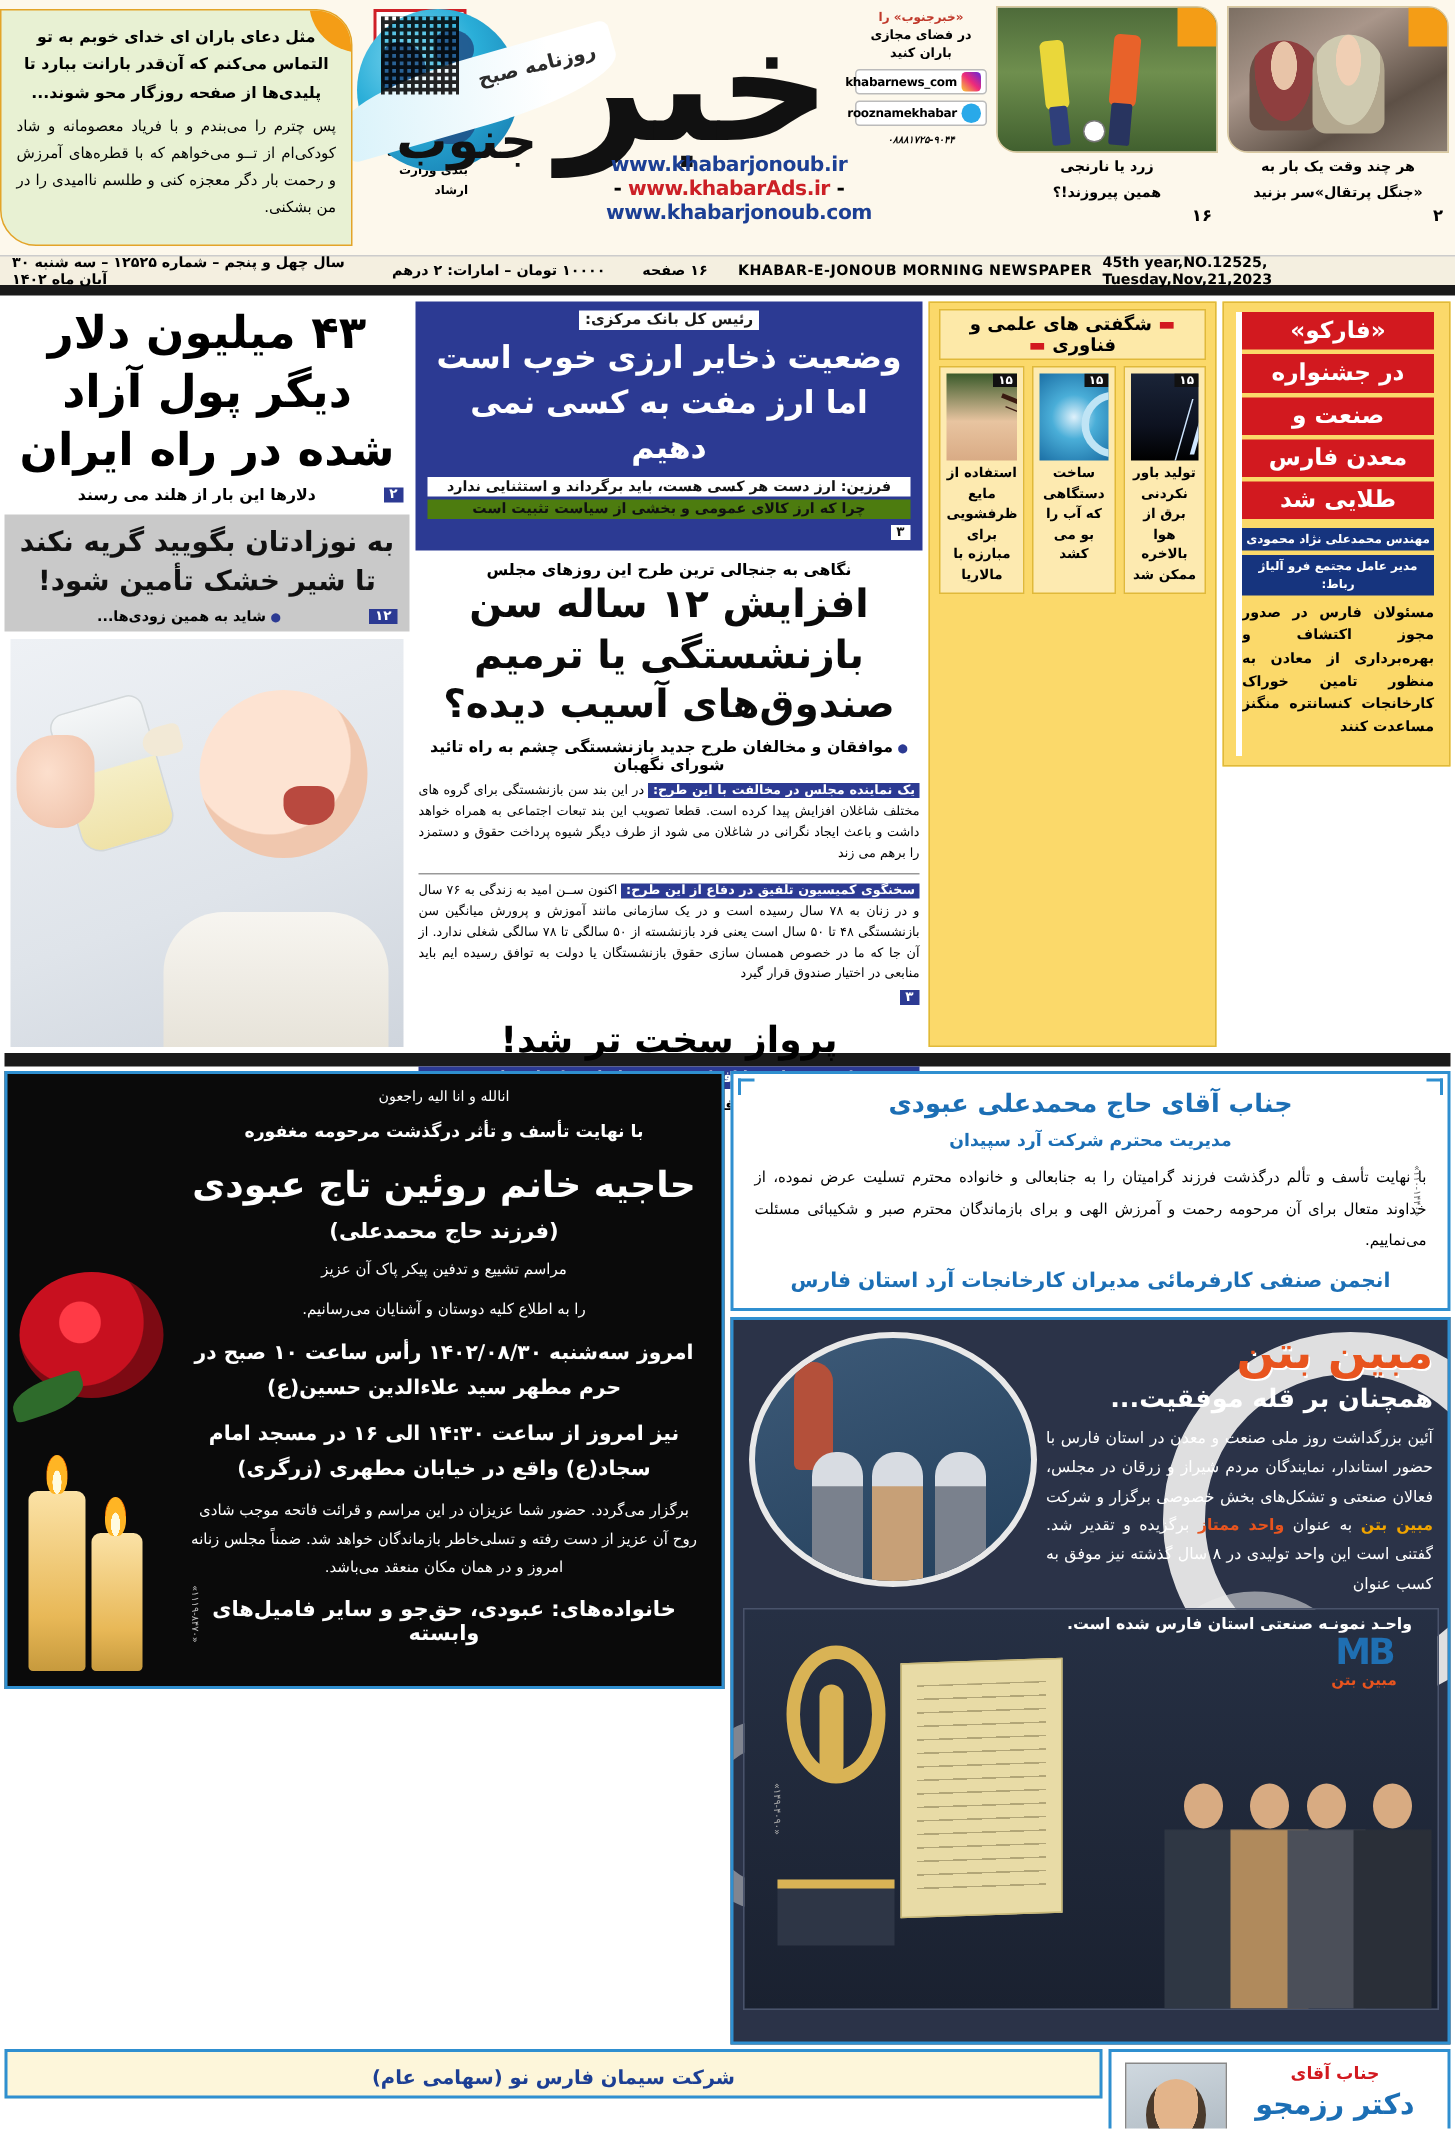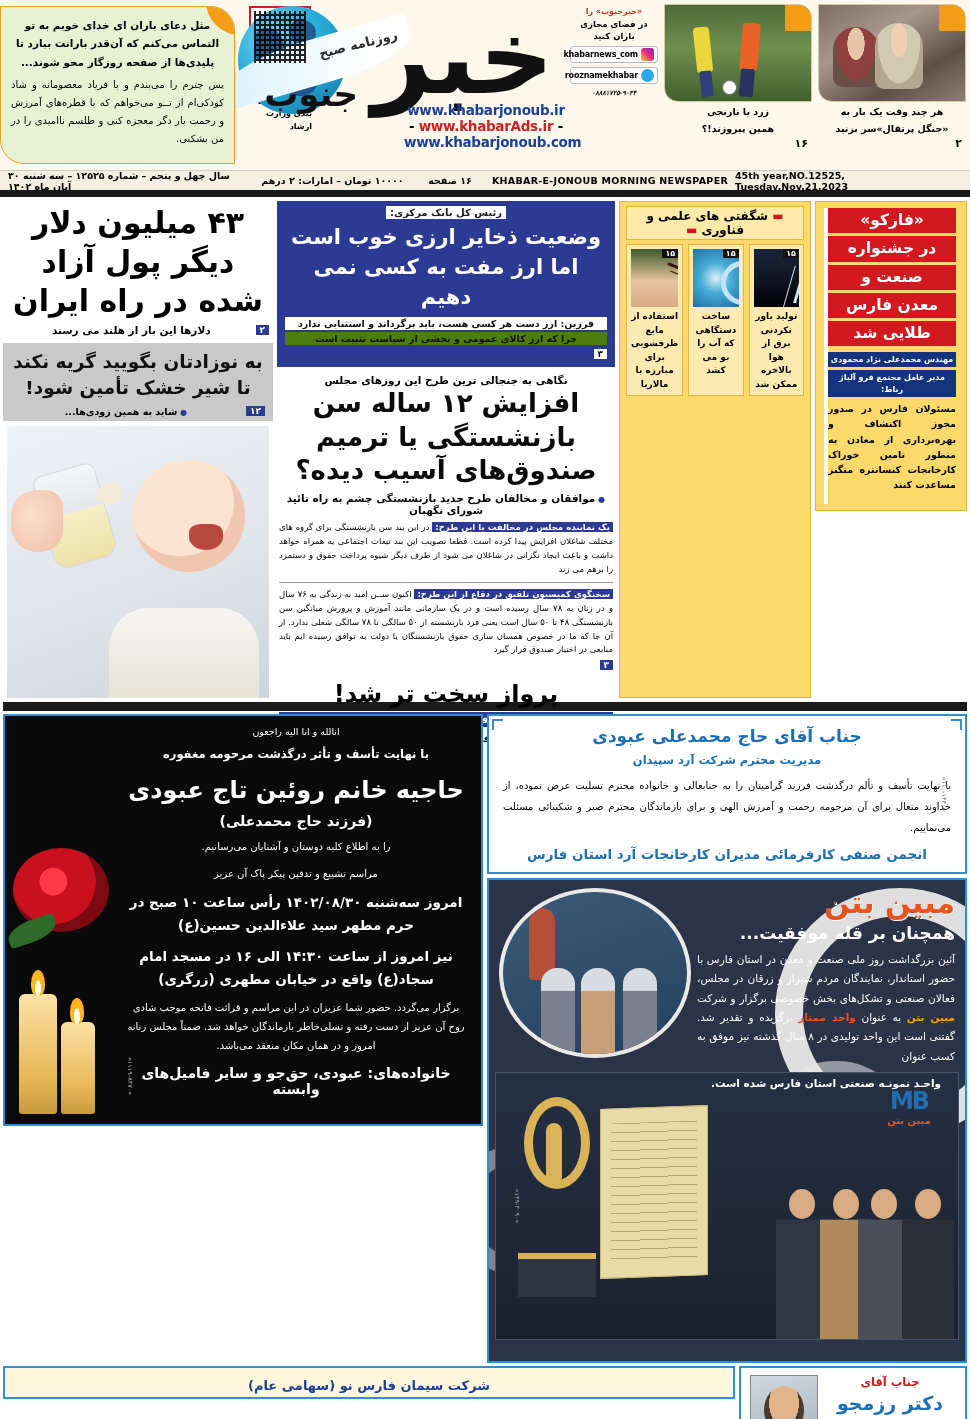--- a/index.html
+++ b/index.html
@@ -606,22 +606,22 @@
             <span class="cand c2"></span>
           <span class="flame f1"></span>
             <span class="flame f2"></span>
         </div>
         <div class="ob-code">«۱۱۱۹-۸۴۷۰»</div>
         <div class="ob-inner">
           <div class="ob-k">انالله و انا الیه راجعون</div>
           <div class="ob-l1">با نهایت تأسف و تأثر درگذشت مرحومه مغفوره</div>
           <div class="ob-name">حاجیه خانم روئین تاج عبودی</div>
           <div class="ob-paren">(فرزند حاج محمدعلی)</div>
+          <div class="ob-n">مراسم تشییع و تدفین پیکر پاک آن عزیز</div>
           <div class="ob-n">را به اطلاع کلیه دوستان و آشنایان می‌رسانیم.</div>
-          <div class="ob-n">مراسم تشییع و تدفین پیکر پاک آن عزیز</div>
           <div class="ob-b">امروز سه‌شنبه ۱۴۰۲/۰۸/۳۰ رأس ساعت ۱۰ صبح در حرم مطهر سید علاءالدین حسین(ع)</div>
           <div class="ob-b">نیز امروز از ساعت ۱۴:۳۰ الی ۱۶ در مسجد امام سجاد(ع) واقع در خیابان مطهری (زرگری)</div>
           <div class="ob-n">برگزار می‌گردد. حضور شما عزیزان در این مراسم و قرائت فاتحه موجب شادی روح آن عزیز از دست رفته و تسلی‌خاطر بازماندگان خواهد شد. ضمناً مجلس زنانه امروز و در همان مکان منعقد می‌باشد.</div>
           <div class="ob-f">خانواده‌های: عبودی، حق‌جو و سایر فامیل‌های وابسته</div>
         </div>
       </div>
     </div>
   </div>
 
   <div class="botrow">

